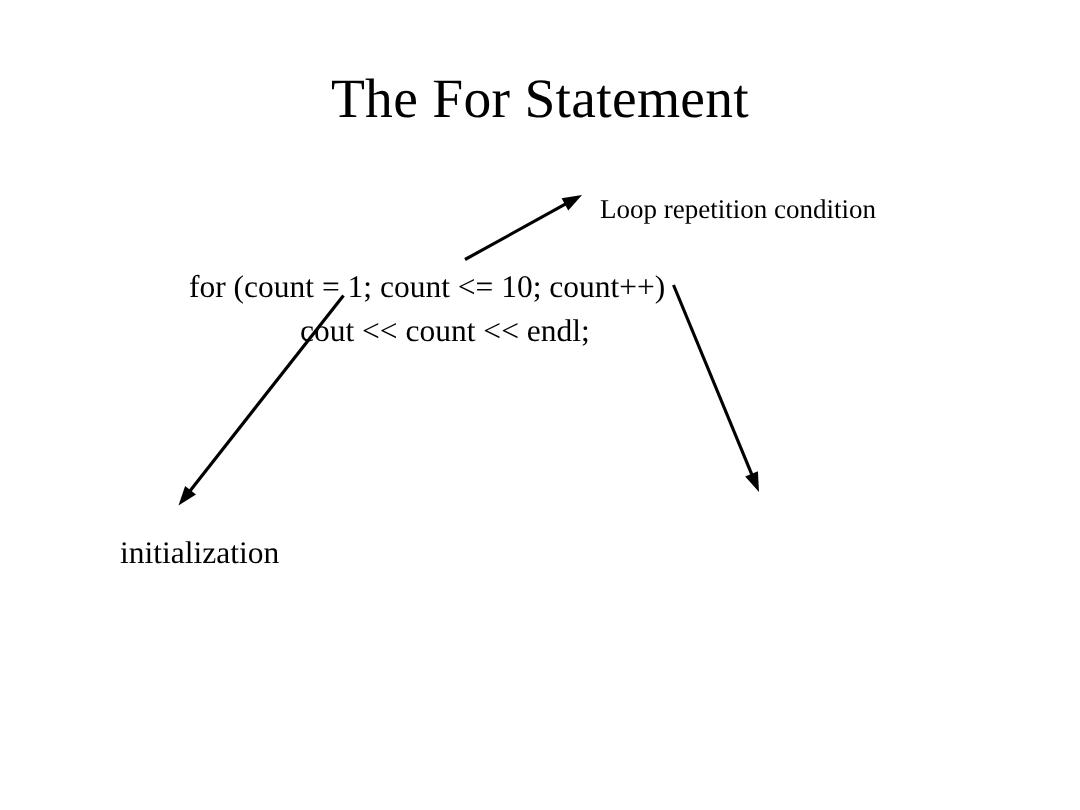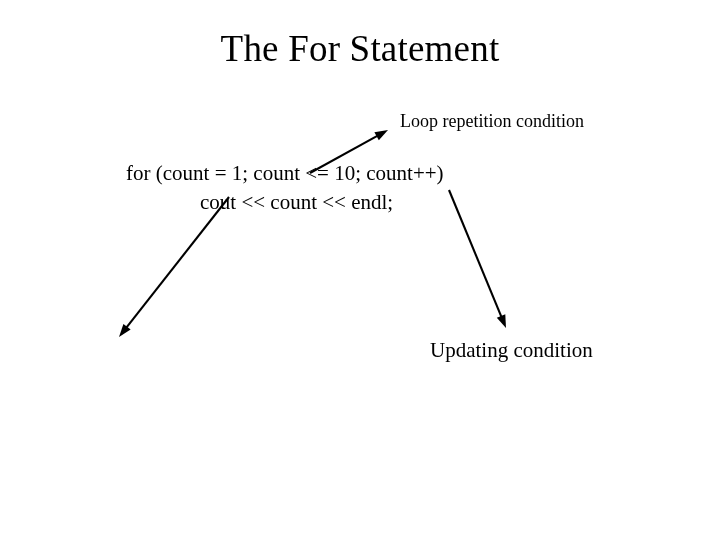--- a/index.html
+++ b/index.html
@@ -23,20 +23,21 @@
     top: 0;
     width: 720px;
     height: 540px;
     pointer-events: none;
   }
   .txt {
     position: absolute;
     white-space: pre;
     color: #000000;
     line-height: 1.0;
+    margin-top: 18px;
   }
   #slide-title {
     left: 0;
     top: 30px;
     width: 720px;
     text-align: center;
     font-size: 37px;
     letter-spacing: 0.2px;
   }
   #loop-cond-label {
@@ -71,22 +72,22 @@
 <div id="slide">
 
   <div class="txt" id="slide-title">The For Statement</div>
 
   <div class="txt" id="loop-cond-label">Loop repetition condition</div>
 
   <div class="txt" id="code-line-1">for (count = 1; count &lt;= 10; count++)</div>
 
   <div class="txt" id="code-line-2">cout &lt;&lt; count &lt;&lt; endl;</div>
 
+  <div class="txt" id="init-label">initialization</div>
 
-  <div class="txt" id="update-label">Updating condition</div>
 
   <svg id="arrow-layer" viewBox="0 0 720 540">
     <g id="arrow-group" fill="#000000" stroke="#000000">
         <line x1="310" y1="173" x2="378.6645967960019" y2="135.1464402278451" stroke="#000000" stroke-width="2.1" stroke-linecap="butt"></line>
         <polygon points="388,130 378.83615228856587,140.3045570075401 374.3945716041217,132.2477362311065" fill="#000000" stroke="none"></polygon>
         <line x1="229" y1="197" x2="125.58597774359409" y2="328.617846508153" stroke="#000000" stroke-width="2.1" stroke-linecap="butt"></line>
         <polygon points="119,337 123.4146158165316,323.9358824564217 130.64874453369788,329.61984073419524" fill="#000000" stroke="none"></polygon>
         <line x1="449" y1="190" x2="501.93043675388503" y2="318.1473731936163" stroke="#000000" stroke-width="2.1" stroke-linecap="butt"></line>
         <polygon points="506,328 496.7855154306886,317.74069816596074 505.2887205543968,314.2285047452986" fill="#000000" stroke="none"></polygon>
       </g>

